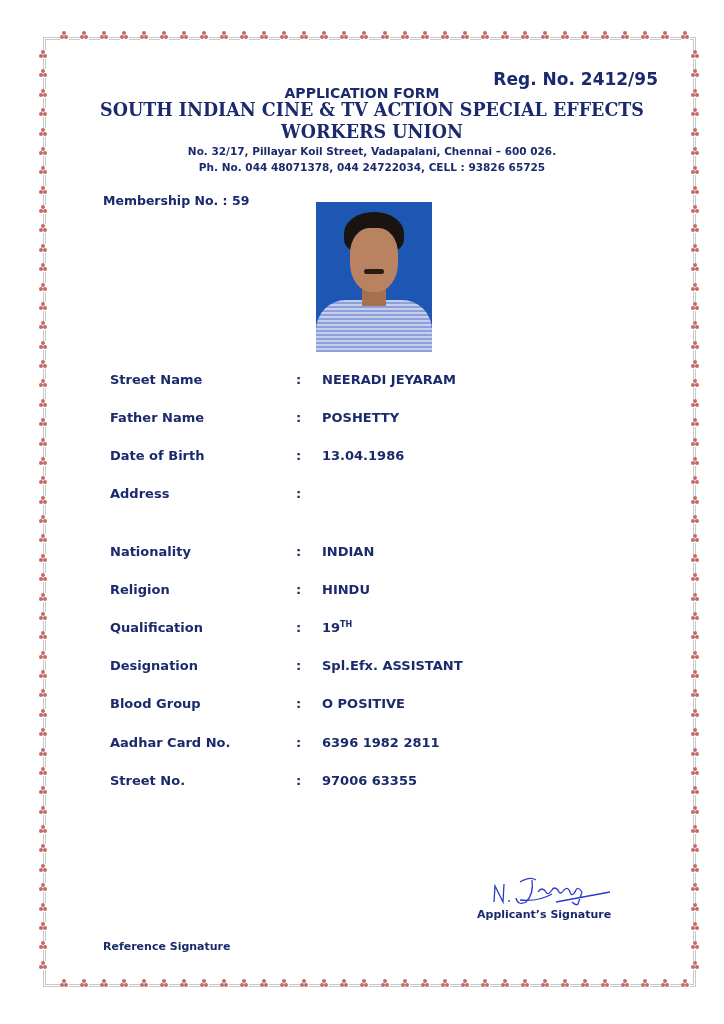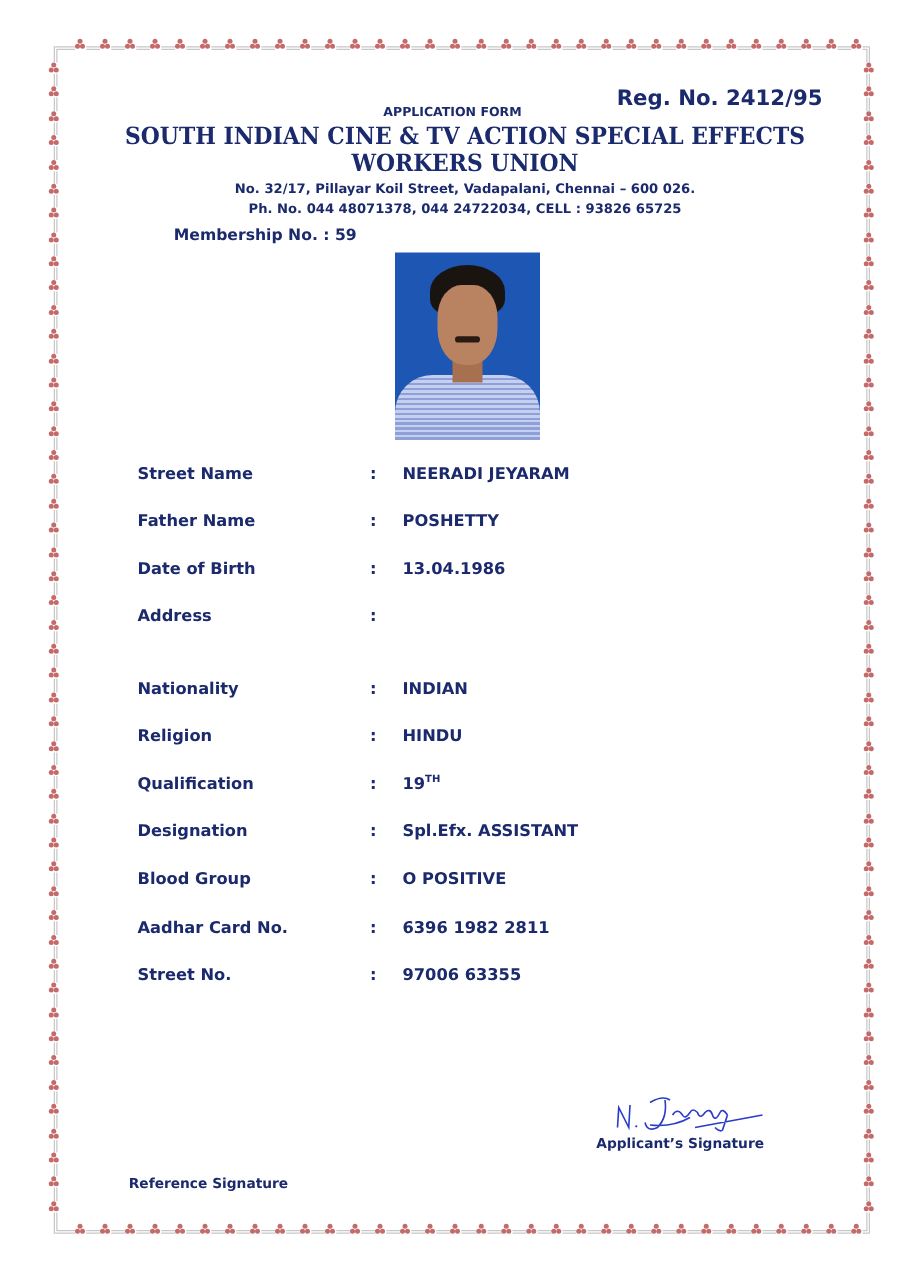--- a/index.html
+++ b/index.html
@@ -13,29 +13,29 @@
     .orn-col { position: absolute; display: flex; flex-direction: column; justify-content: space-between; }
     .orn-left { left: 39px; top: 50px; height: 920px; }
     .orn-right { left: 691px; top: 50px; height: 920px; }
     .orn { width: 9px; height: 9px; position: relative; background: #fff; }
     .orn::before, .orn::after, .orn span { content: ""; position: absolute; width: 4px; height: 4px; border-radius: 50%; background: #c46a6a; }
     .orn::before { left: 0; top: 4px; }
     .orn::after { left: 4px; top: 4px; }
     .orn span { left: 2px; top: 0; }
 
     .reg-no { position: absolute; right: 66px; top: 69px; font-size: 17px; font-weight: bold; color: #1a2a6c; }
-    .app-form { position: absolute; left: 0; width: 724px; top: 85px; text-align: center; font-size: 10px; font-weight: bold; }
+    .app-form { position: absolute; left: 0; width: 724px; top: 85px; text-align: center; font-size: 14px; font-weight: bold; }
     .union-title { position: absolute; left: 0; width: 744px; top: 98px; text-align: center;
            font-family: "DejaVu Serif", "Liberation Serif", serif; font-weight: bold; font-size: 19px;
            line-height: 22px; color: #1a2a6c; transform: scaleX(0.92); }
     .address-line { position: absolute; left: 0; width: 744px; text-align: center; font-size: 10.5px; font-weight: bold; }
     .addr1 { top: 145px; }
     .addr2 { top: 161px; }
 
-    .membership { position: absolute; left: 103px; top: 180px; font-size: 12.5px; font-weight: bold; margin-left: 36px; }
+    .membership { position: absolute; left: 103px; top: 193px; font-size: 12.5px; font-weight: bold; }
     .photo { position: absolute; left: 316px; top: 202px; width: 116px; height: 150px; overflow: hidden; background: #1e56b4; }
     .photo .hair { position: absolute; left: 28px; top: 10px; width: 60px; height: 42px; background: #1a1410; border-radius: 50% 50% 35% 35%; }
     .photo .face { position: absolute; left: 34px; top: 26px; width: 48px; height: 64px; background: #b98362; border-radius: 40% 40% 45% 45%; }
     .photo .neck { position: absolute; left: 46px; top: 82px; width: 24px; height: 22px; background: #a7704f; }
     .photo .shirt { position: absolute; left: 0; top: 98px; width: 116px; height: 52px;
            background: repeating-linear-gradient(0deg, #8f9fd8 0 2px, #c5cff0 2px 4px),
                        #a9b6e6; border-radius: 30px 30px 0 0; }
     .photo .moustache { position: absolute; left: 48px; top: 67px; width: 20px; height: 5px; background: #2a1a12; border-radius: 3px; }
 
     .field-row { position: absolute; left: 110px; width: 520px; font-size: 13px; font-weight: bold; line-height: 19px; }

